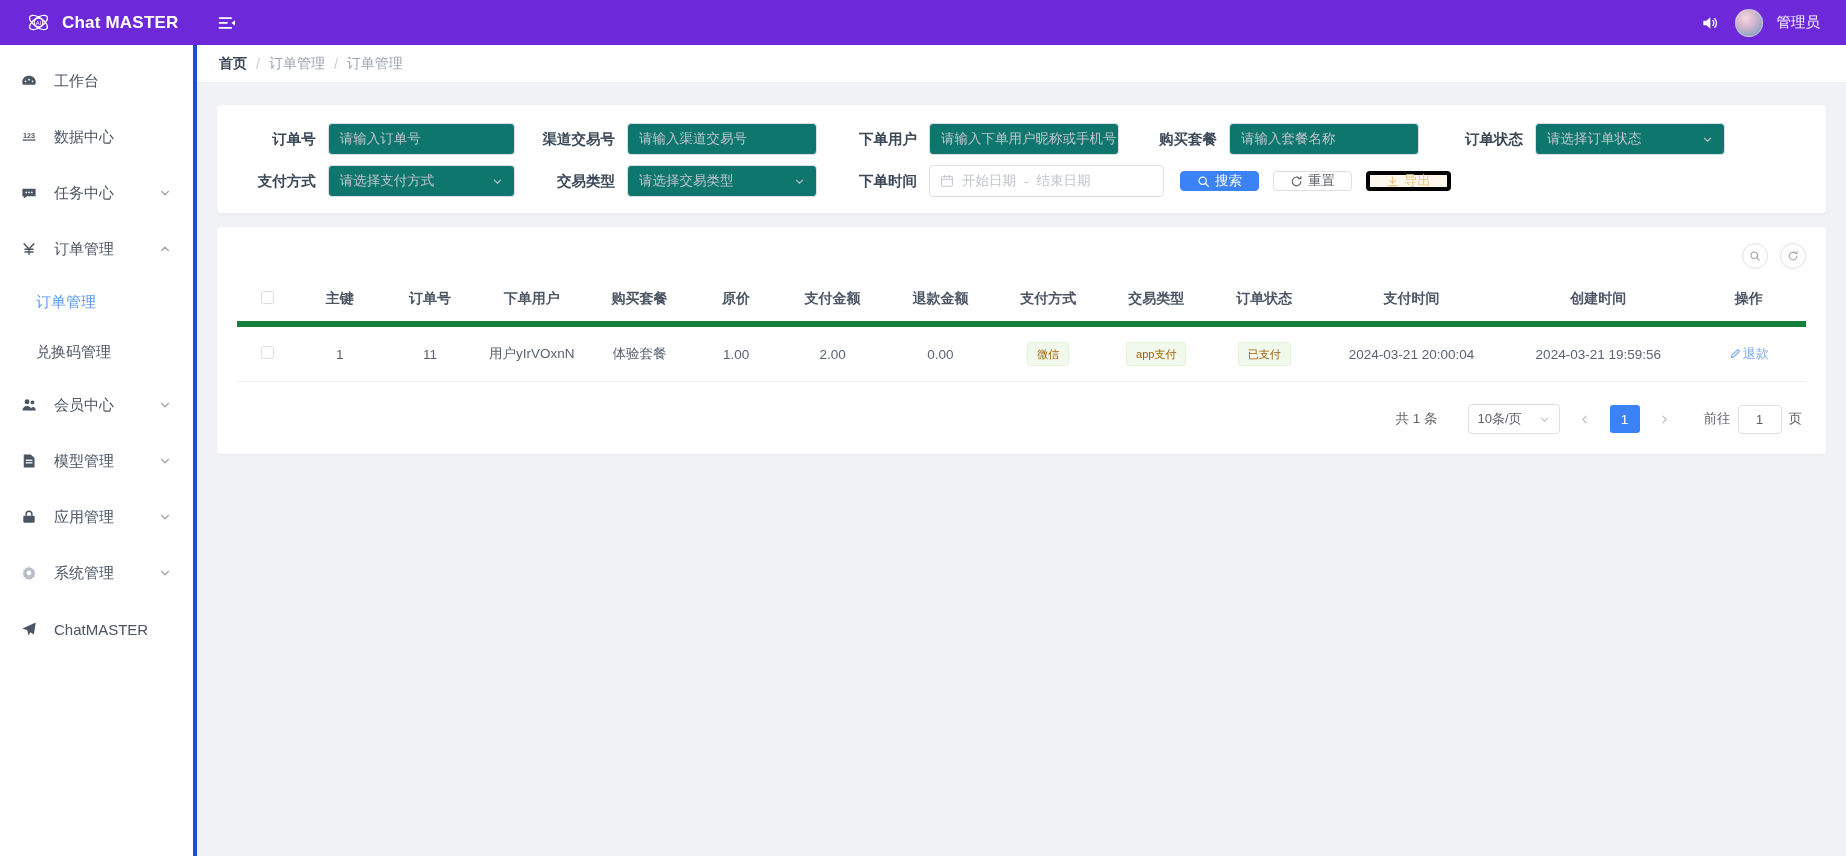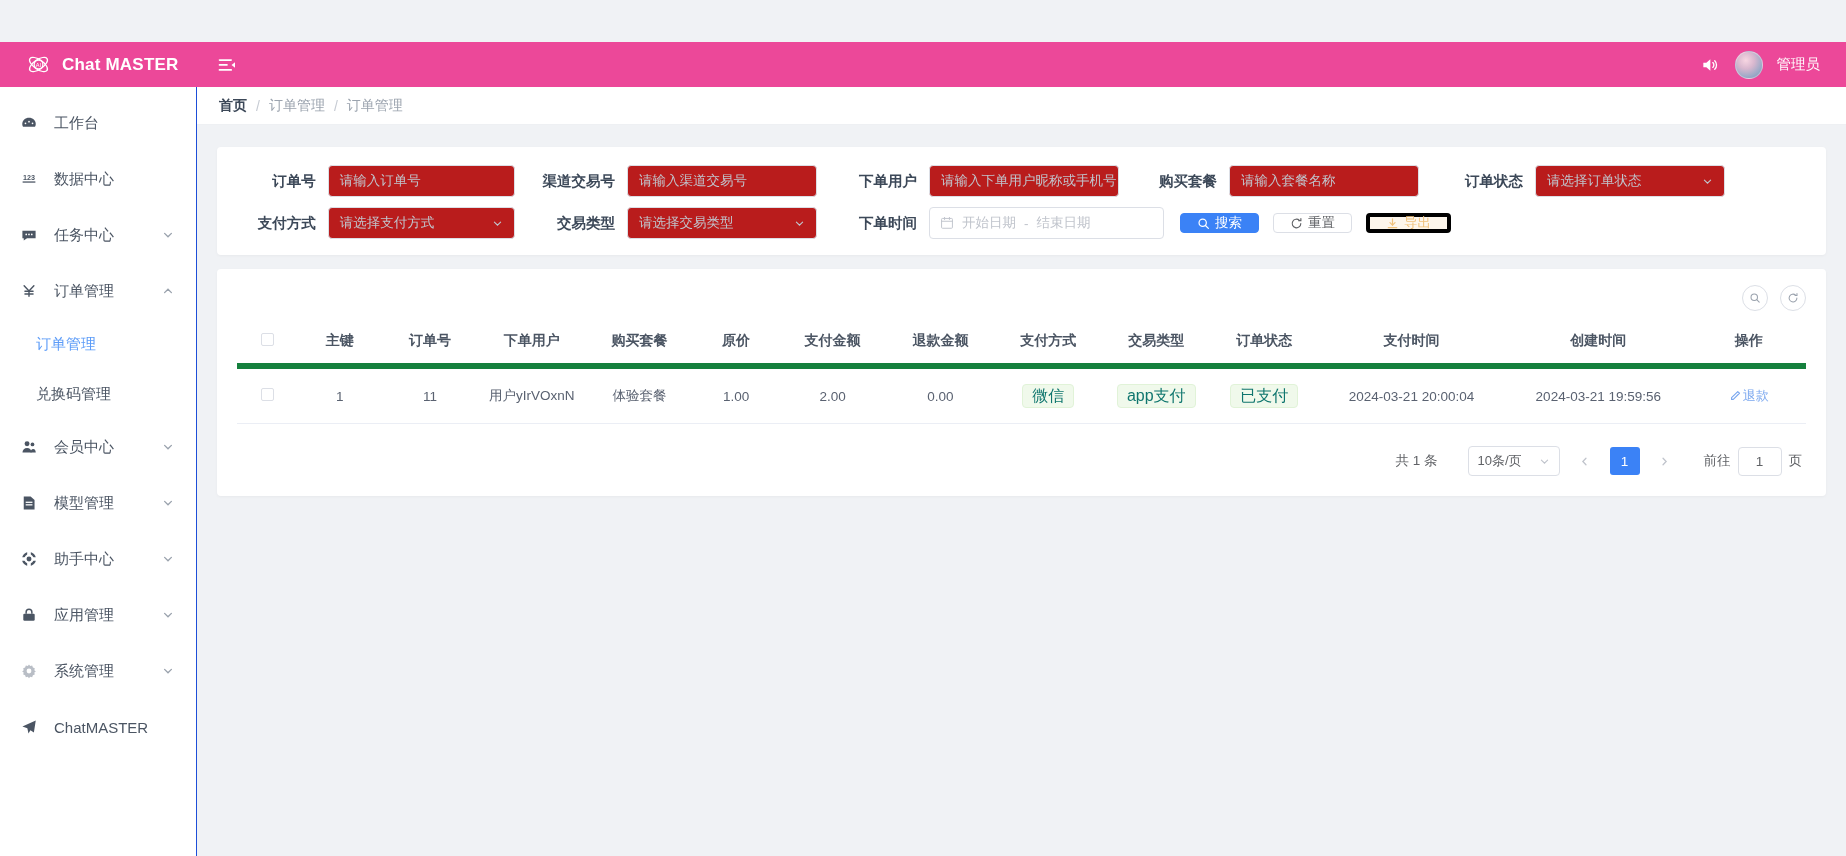--- a/index.html
+++ b/index.html
@@ -7,26 +7,25 @@
     width: 1846px; height: 856px;
     font-family: "Liberation Sans", "DejaVu Sans", sans-serif;
     background: #f0f2f5;
     overflow: hidden;
   }
   body { display: flex; flex-direction: column; }
 
   
   .header {
     height: 45px; flex: 0 0 45px;
-    background: #ec4899;
+    background: #6d28d9;
     display: flex; align-items: center;
     color: #fff;
     position: relative;
     z-index: 30;
-    margin-top: 42px;
   }
   .logo-area {
     width: 197px; flex: 0 0 197px;
     display: flex; align-items: center; gap: 11px;
     padding-left: 26px;
   }
   .logo-mark { width: 25px; height: 25px; flex: 0 0 25px; }
   .logo-text { font-size: 17px; font-weight: bold; letter-spacing: .2px; color:#fff; }
   .collapse-btn {
     width: 26px; height: 26px; margin-left: 17px;
@@ -45,21 +44,21 @@
   }
   .username { font-size: 14.5px; color: #fff; }
 
   
   .body-wrap { flex: 1 1 auto; display: flex; min-height: 0; }
 
   
   .sidebar {
     width: 197px; flex: 0 0 197px;
     background: #fff;
-    border-right: 1px solid #1d4ed8;
+    border-right: 4px solid #1d4ed8;
     overflow-y: auto;
     padding-top: 8px;
   }
   .menu-item {
     height: 56px;
     display: flex; align-items: center;
     padding: 0 22px 0 19px;
     cursor: pointer;
     color: #4b5563;
     font-size: 15px;
@@ -106,21 +105,21 @@
   
   .form-row { display: flex; align-items: center; margin-bottom: 10px; }
   .form-row:last-child { margin-bottom: 0; }
   .field { display: flex; align-items: center; }
   .field-label {
     font-size: 14.5px; color: #3c4858; font-weight: bold;
     text-align: right; margin-right: 12px; white-space: nowrap;
   }
   .inp {
     height: 32px; border: 1px solid #dcdfe6; border-radius: 4px;
-    background: #b91c1c; display: flex; align-items: center;
+    background: #0f766e; display: flex; align-items: center;
     padding: 0 11px; font-size: 13.5px; color: #c0c4cc;
     overflow: hidden; white-space: nowrap;
   }
   .inp.w190 { width: 190px; }
   .inp.select { justify-content: space-between; }
   .inp .caret { color: #c0c4cc; font-size: 11px; margin-left: 6px; }
   .daterange {
     width: 235px; height: 32px; border: 1px solid #dcdfe6; border-radius: 4px;
     display: flex; align-items: center; padding: 0 10px; gap: 8px;
     font-size: 13.5px; color: #c0c4cc;
@@ -158,22 +157,22 @@
     padding: 15px 4px; text-align: center;
     border-bottom: 1px solid #ebeef5;
     word-break: break-all;
   }
   .chk {
     width: 13px; height: 13px; border: 1px solid #dcdfe6;
     border-radius: 2px; background: #fff; display: inline-block; cursor: pointer;
   }
   .tag {
     display: inline-block; padding: 2px 9px; border-radius: 4px;
-    font-size: 16px; line-height: 18px;
-    background: #f0f9eb; color: #0f766e; border: 1px solid #e1f3d8;
+    font-size: 11px; line-height: 18px;
+    background: #f0f9eb; color: #a16207; border: 1px solid #e1f3d8;
   }
   .act-link { color: #7aa7ef; font-size: 13px; cursor: pointer; white-space: nowrap; }
 
   
   .pager {
     display: flex; align-items: center; justify-content: flex-end;
     gap: 10px; padding: 22px 4px 6px 0; font-size: 13.5px; color: #606266;
   }
   .pg-total { margin-right: 20px; }
   .pg-size {
@@ -328,35 +327,20 @@
         </svg>
       </span>
       <span class="menu-label">模型管理</span>
       <span class="menu-arrow">
         <svg viewBox="0 0 12 12" width="12" height="12" fill="none" stroke="#9aa2ad" stroke-width="1.3" stroke-linecap="round">
             <path d="M2.6 4.4L6 7.8l3.4-3.4"></path>
           </svg>
       </span>
     </div>
 
-    <div class="menu-item">
-      <span class="menu-icon">
-        <svg viewBox="0 0 24 24" width="18" height="18" fill="#4b5563">
-          <path d="M12 2.6a9.4 9.4 0 1 0 0 18.8 9.4 9.4 0 0 0 0-18.8zm0 3.1a6.3 6.3 0 1 1 0 12.6 6.3 6.3 0 0 1 0-12.6z"></path>
-          <path d="M9.6 2.6h4.8v5.2H9.6zM9.6 16.2h4.8v5.2H9.6zM2.6 9.6h5.2v4.8H2.6zM16.2 9.6h5.2v4.8h-5.2z" fill="#fff"></path>
-          <circle cx="12" cy="12" r="3.3"></circle>
-        </svg>
-      </span>
-      <span class="menu-label">助手中心</span>
-      <span class="menu-arrow">
-        <svg viewBox="0 0 12 12" width="12" height="12" fill="none" stroke="#9aa2ad" stroke-width="1.3" stroke-linecap="round">
-            <path d="M2.6 4.4L6 7.8l3.4-3.4"></path>
-          </svg>
-      </span>
-    </div>
 
     <div class="menu-item">
       <span class="menu-icon">
         <svg viewBox="0 0 24 24" width="18" height="18" fill="#4b5563">
           <path d="M7.2 10.2V8a4.8 4.8 0 0 1 9.6 0v2.2h-2V8a2.8 2.8 0 0 0-5.6 0v2.2z"></path>
           <rect x="4.4" y="10.2" width="15.2" height="9.4" rx="1.6"></rect>
         </svg>
       </span>
       <span class="menu-label">应用管理</span>
       <span class="menu-arrow">

